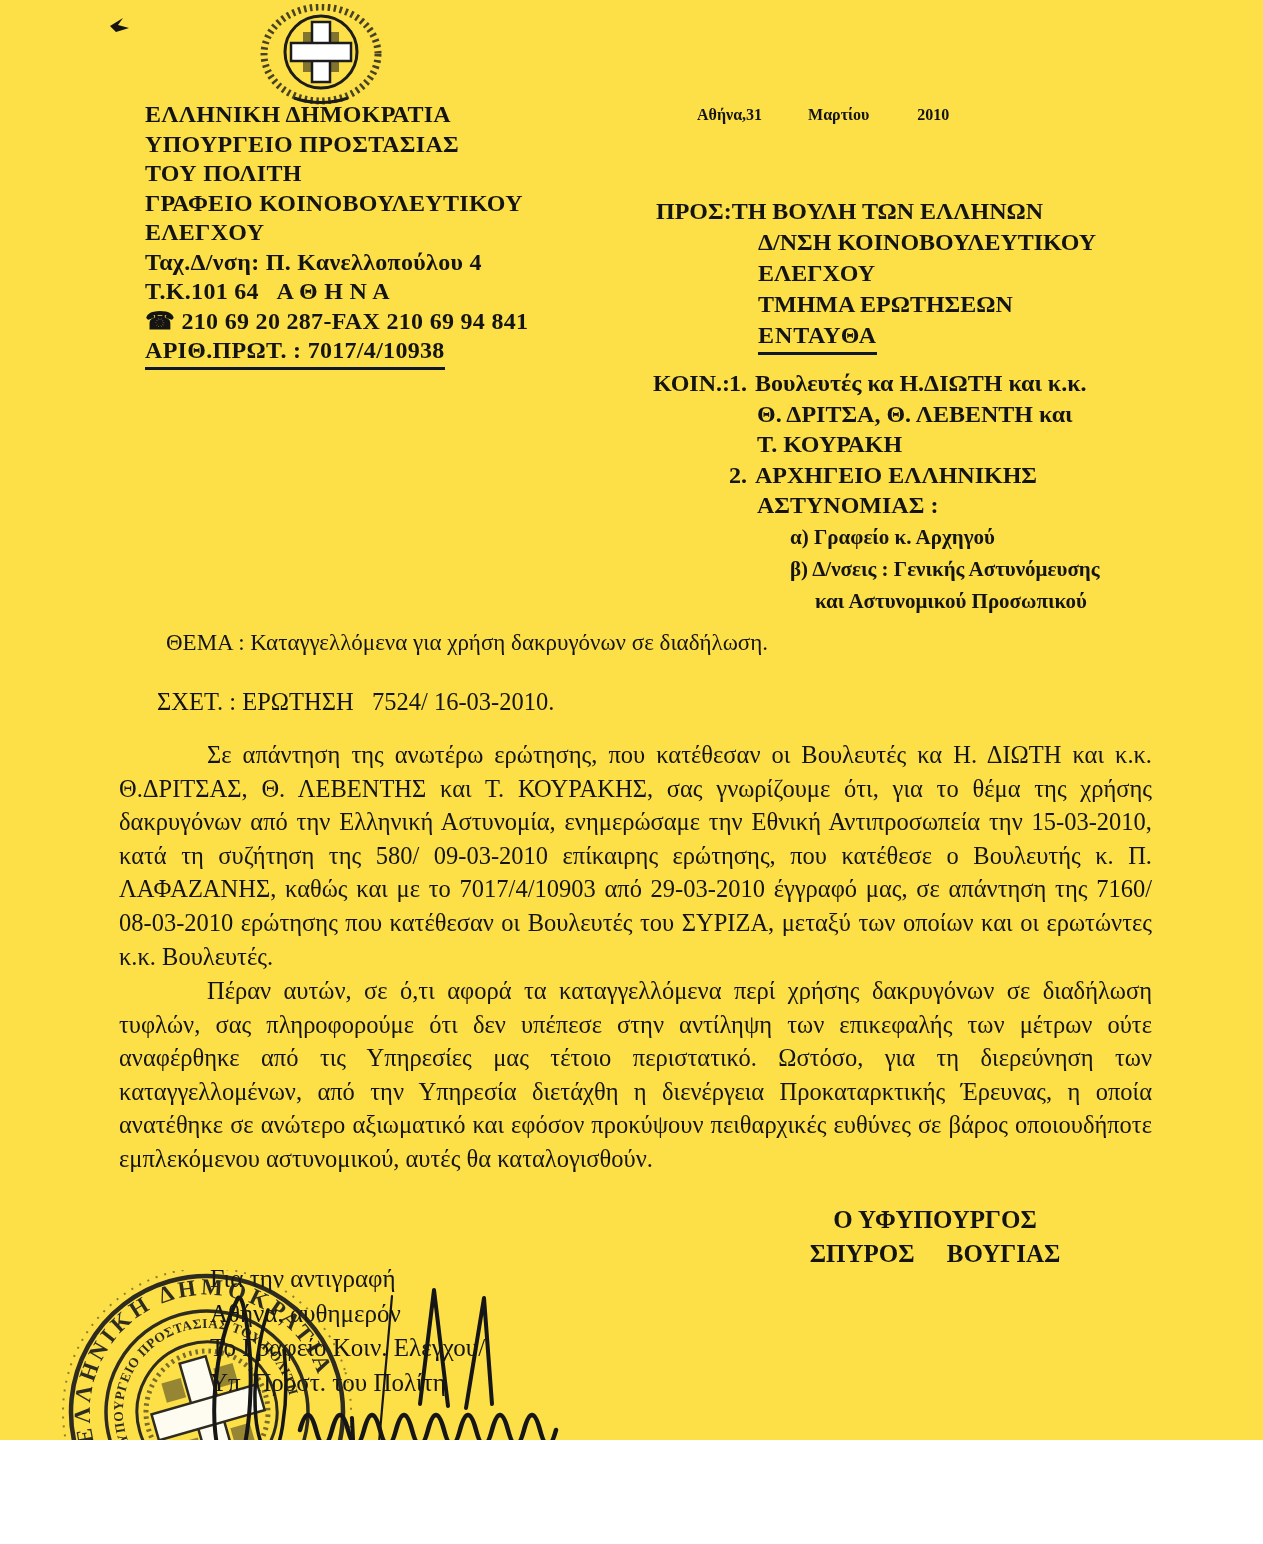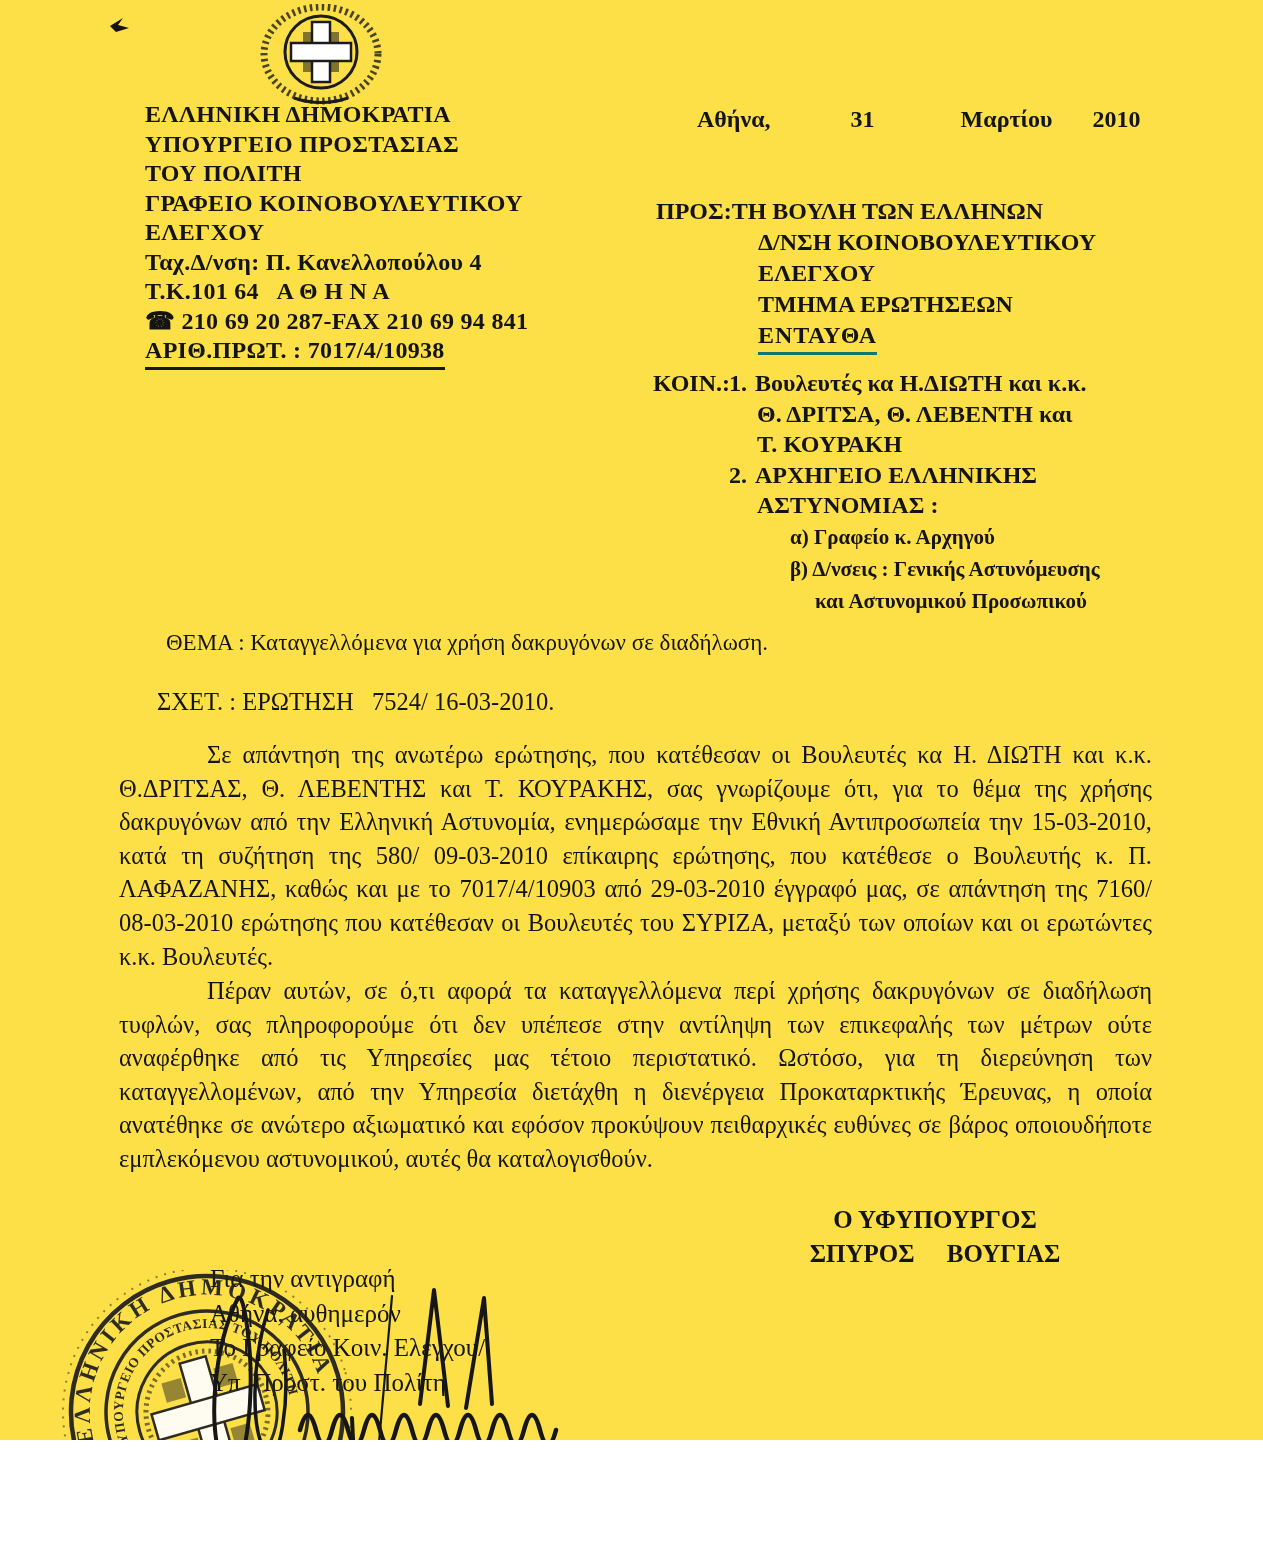--- a/index.html
+++ b/index.html
@@ -6,27 +6,27 @@
   #page{
     position:relative;width:1263px;height:1440px;background:#fde047;overflow:hidden;
     font-family:"Liberation Serif","DejaVu Serif",serif;color:#141414;
   }
   .abs{position:absolute;}
   
   .sender{left:145px;top:100px;font-weight:bold;font-size:24px;line-height:29.5px;letter-spacing:.3px;}
   .sender .line{white-space:pre;}
   .protocol{display:inline-block;border-bottom:3px solid #0f172a;padding-bottom:1px;}
   
-  .dateline{left:697px;top:106px;font-weight:bold;font-size:24px;display:flex;gap:40px;}
+  .dateline{left:697px;top:106px;font-weight:bold;font-size:16px;display:flex;}
   .dateline span{white-space:pre;}
-  .dateline .g1{margin-left:40px;} .dateline .g2{margin-left:46px;} .dateline .g3{}
+  .dateline .g1{} .dateline .g2{margin-left:46px;} .dateline .g3{margin-left:48px;}
   
   .recipient{left:656px;top:196px;font-weight:bold;font-size:24px;line-height:31px;}
   .recipient .cont{padding-left:102px;white-space:pre;}
-  .uline{display:inline-block;border-bottom:3px solid #0f766e;padding-bottom:1px;letter-spacing:1px;}
+  .uline{display:inline-block;border-bottom:3px solid #0f172a;padding-bottom:1px;letter-spacing:1px;}
   
   .cc{left:653px;top:368px;font-weight:bold;font-size:24px;line-height:30.5px;}
   .cc .row1 .lbl{display:inline-block;width:76px;}
   .cc .no{display:inline-block;width:26px;}
   .cc .cont{padding-left:104px;white-space:pre;}
   .cc .row2{padding-left:76px;}
   .cc .sub{padding-left:137px;font-size:21px;line-height:32px;white-space:pre;}
   .cc .sub2{padding-left:162px;font-size:21px;line-height:32px;white-space:pre;}
   
   .subject{left:122px;top:630px;font-size:23px;white-space:pre;margin-left:44px;}

